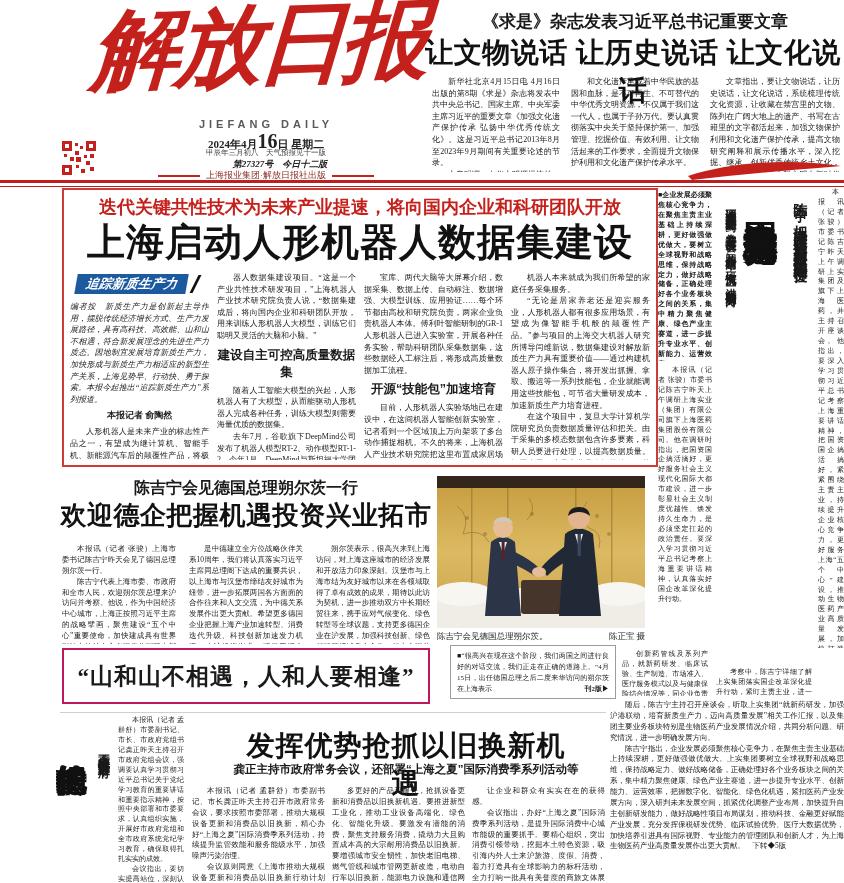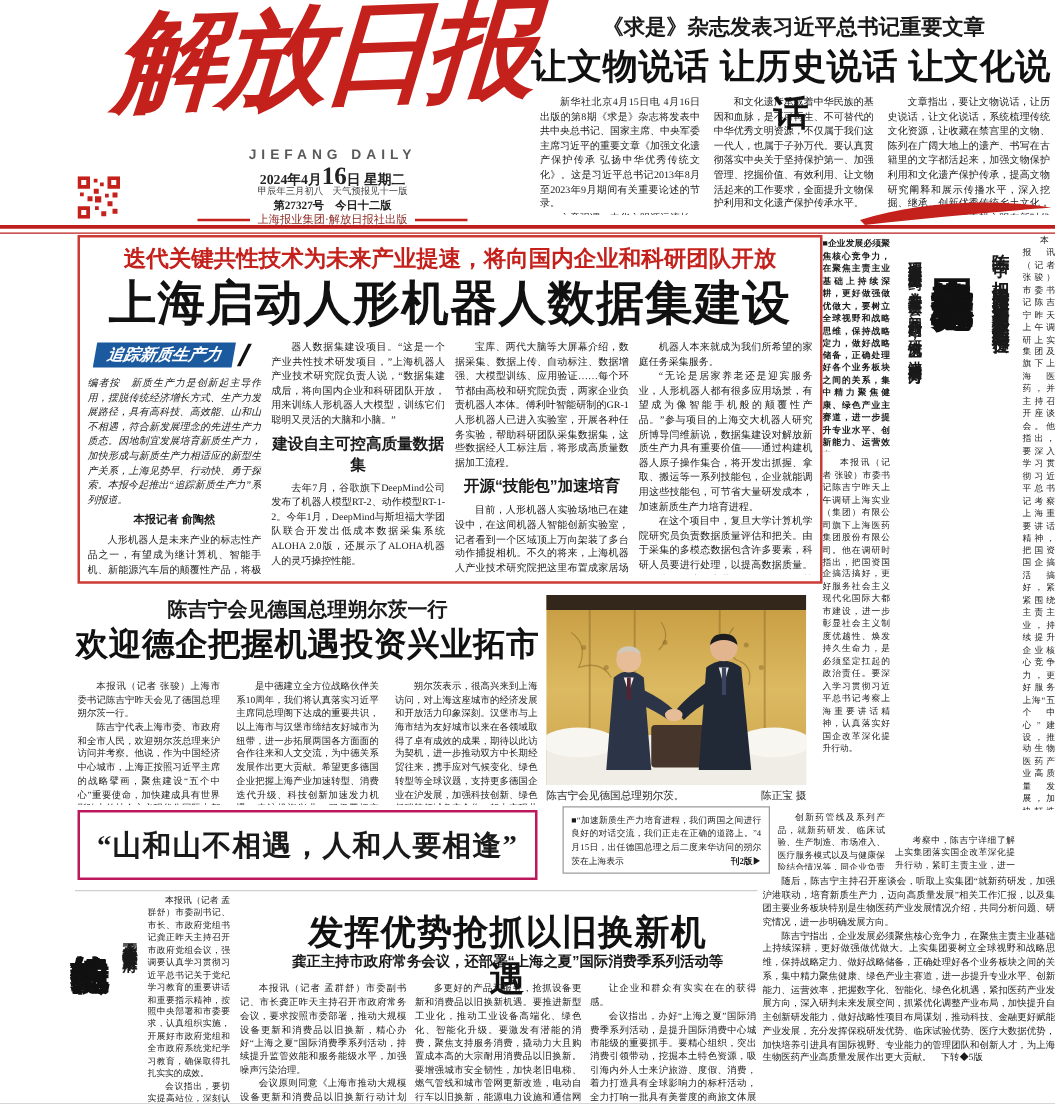--- a/index.html
+++ b/index.html
@@ -56,21 +56,21 @@
 <body>
 
 <div class="page">
 
   <div class="abs mast-title" style="left:92px;top:0px;width:340px;">解放日报</div>
   <div class="abs mast-en sans center" style="left:178px;top:118px;width:176px;">JIEFANG DAILY</div>
   <div class="abs date-line center" style="left:150px;top:130px;width:232px;">
     <span>2024年4月</span><span class="date-day">16</span><span>日 星期二</span>
   </div>
   <div class="abs tiny center" style="left:150px;top:148px;width:232px;">甲辰年三月初八　天气预报见十一版</div>
-  <div class="abs issue center" style="left:150px;top:158px;width:232px;">第27327号　今日十二版</div>
+  <div class="abs issue center" style="left:164px;top:158px;width:232px;font-style:italic;">第27327号　今日十二版</div>
   <div class="abs pub center" style="left:96px;top:169px;width:340px;">
     <span class="dash"></span><span>上海报业集团·解放日报社出版</span><span class="dash"></span>
   </div>
 
   <div class="abs" style="left:62px;top:141px;width:34px;height:34px;">
     <svg width="34" height="34" viewBox="0 0 34 34">
       <g fill="#c5211c">
         <rect x="0" y="0" width="10" height="10"></rect>
           <rect x="24" y="0" width="10" height="10"></rect>
           <rect x="0" y="24" width="10" height="10"></rect>
@@ -126,20 +126,21 @@
         <div class="col s8 just">
             <p>人形机器人是未来产业的标志性产品之一，有望成为继计算机、智能手机、新能源汽车后的颠覆性产品，将极大改变人类生产生活方式，重塑全球产业发展格局。</p>
           </div>
       </div>
       <div style="flex:1;overflow:hidden;">
         <div class="col s8 just">
             <p>器人数据集建设项目。“这是一个产业共性技术研发项目，”上海机器人产业技术研究院负责人说，“数据集建成后，将向国内企业和科研团队开放，用来训练人形机器人大模型，训练它们聪明又灵活的大脑和小脑。”</p>
           </div>
         <div class="subhead">建设自主可控高质量数据集</div>
         <div class="col s8 just">
+            <p>随着人工智能大模型的兴起，人形机器人有了大模型，从而能驱动人形机器人完成各种任务，训练大模型则需要海量优质的数据集。</p>
             <p>去年7月，谷歌旗下DeepMind公司发布了机器人模型RT-2、动作模型RT-1-2。今年1月，DeepMind与斯坦福大学团队联合开发出低成本数据采集系统ALOHA 2.0版，还展示了ALOHA机器人的灵巧操控性能。</p>
           </div>
       </div>
       <div style="flex:1;overflow:hidden;">
         <div class="col s8 just">
             <p>宝库、两代大脑等大屏幕介绍，数据采集、数据上传、自动标注、数据增强、大模型训练、应用验证……每个环节都由高校和研究院负责，两家企业负责机器人本体。傅利叶智能研制的GR-1人形机器人已进入实验室，开展各种任务实验，帮助科研团队采集数据集，这些数据经人工标注后，将形成高质量数据加工流程。</p>
           </div>
         <div class="subhead">开源“技能包”加速培育</div>
         <div class="col s8 just">
             <p>目前，人形机器人实验场地已在建设中，在这间机器人智能创新实验室，记者看到一个区域顶上万向架装了多台动作捕捉相机。不久的将来，上海机器人产业技术研究院把这里布置成家居场景，设置家电、晾衣杆等布景，开展数据采集平台建设，让人形机器人完成家庭服务各种典型任务。</p>
@@ -250,21 +251,21 @@
   <div class="abs caption-row" style="left:437px;top:631px;width:208px;">
     <span>陈吉宁会见德国总理朔尔茨。</span>
     <span>陈正宝 摄</span>
   </div>
 
   <div class="abs quote-frame" style="left:62px;top:648px;width:364px;height:52px;">
     <span>“山和山不相遇，人和人要相逢”</span>
   </div>
 
   <div class="abs quote-box" style="left:450px;top:645px;width:166px;height:54px;">
-    <span class="mk">■</span><span>“加速新质生产力培育进程，我们两国之间进行良好的对话交流，我们正走在正确的道路上。”4月15日，出任德国总理之后二度来华访问的朔尔茨在上海表示</span>
+    <span class="mk">■</span><span>“很高兴在现在这个阶段，我们两国之间进行良好的对话交流，我们正走在正确的道路上。”4月15日，出任德国总理之后二度来华访问的朔尔茨在上海表示</span>
     <span class="jp">刊2版▶</span>
   </div>
 
   <div class="abs gray-rule" style="left:60px;top:712px;width:546px;"></div>
 
   <div class="abs vert hl clip" style="left:56px;top:740px;width:36px;height:143px;font-size:31px;">把铁的纪律转</div>
   <div class="abs vert sans clip" style="left:94px;top:744px;width:18px;height:139px;font-size:12px;font-weight:bold;letter-spacing:1px;">龚正主持会议部署开展市政府</div>
   <div class="abs col s7 just clip" style="left:118px;top:716px;width:66px;height:167px;">
       <p>本报讯（记者 孟群舒）市委副书记、市长、市政府党组书记龚正昨天主持召开市政府党组会议，强调要认真学习贯彻习近平总书记关于党纪学习教育的重要讲话和重要指示精神，按照中央部署和市委要求，认真组织实施，开展好市政府党组和全市政府系统党纪学习教育，确保取得扎扎实实的成效。</p>
       <p>会议指出，要切实提高站位，深刻认识开展党纪学习教育的重要意义。</p>

